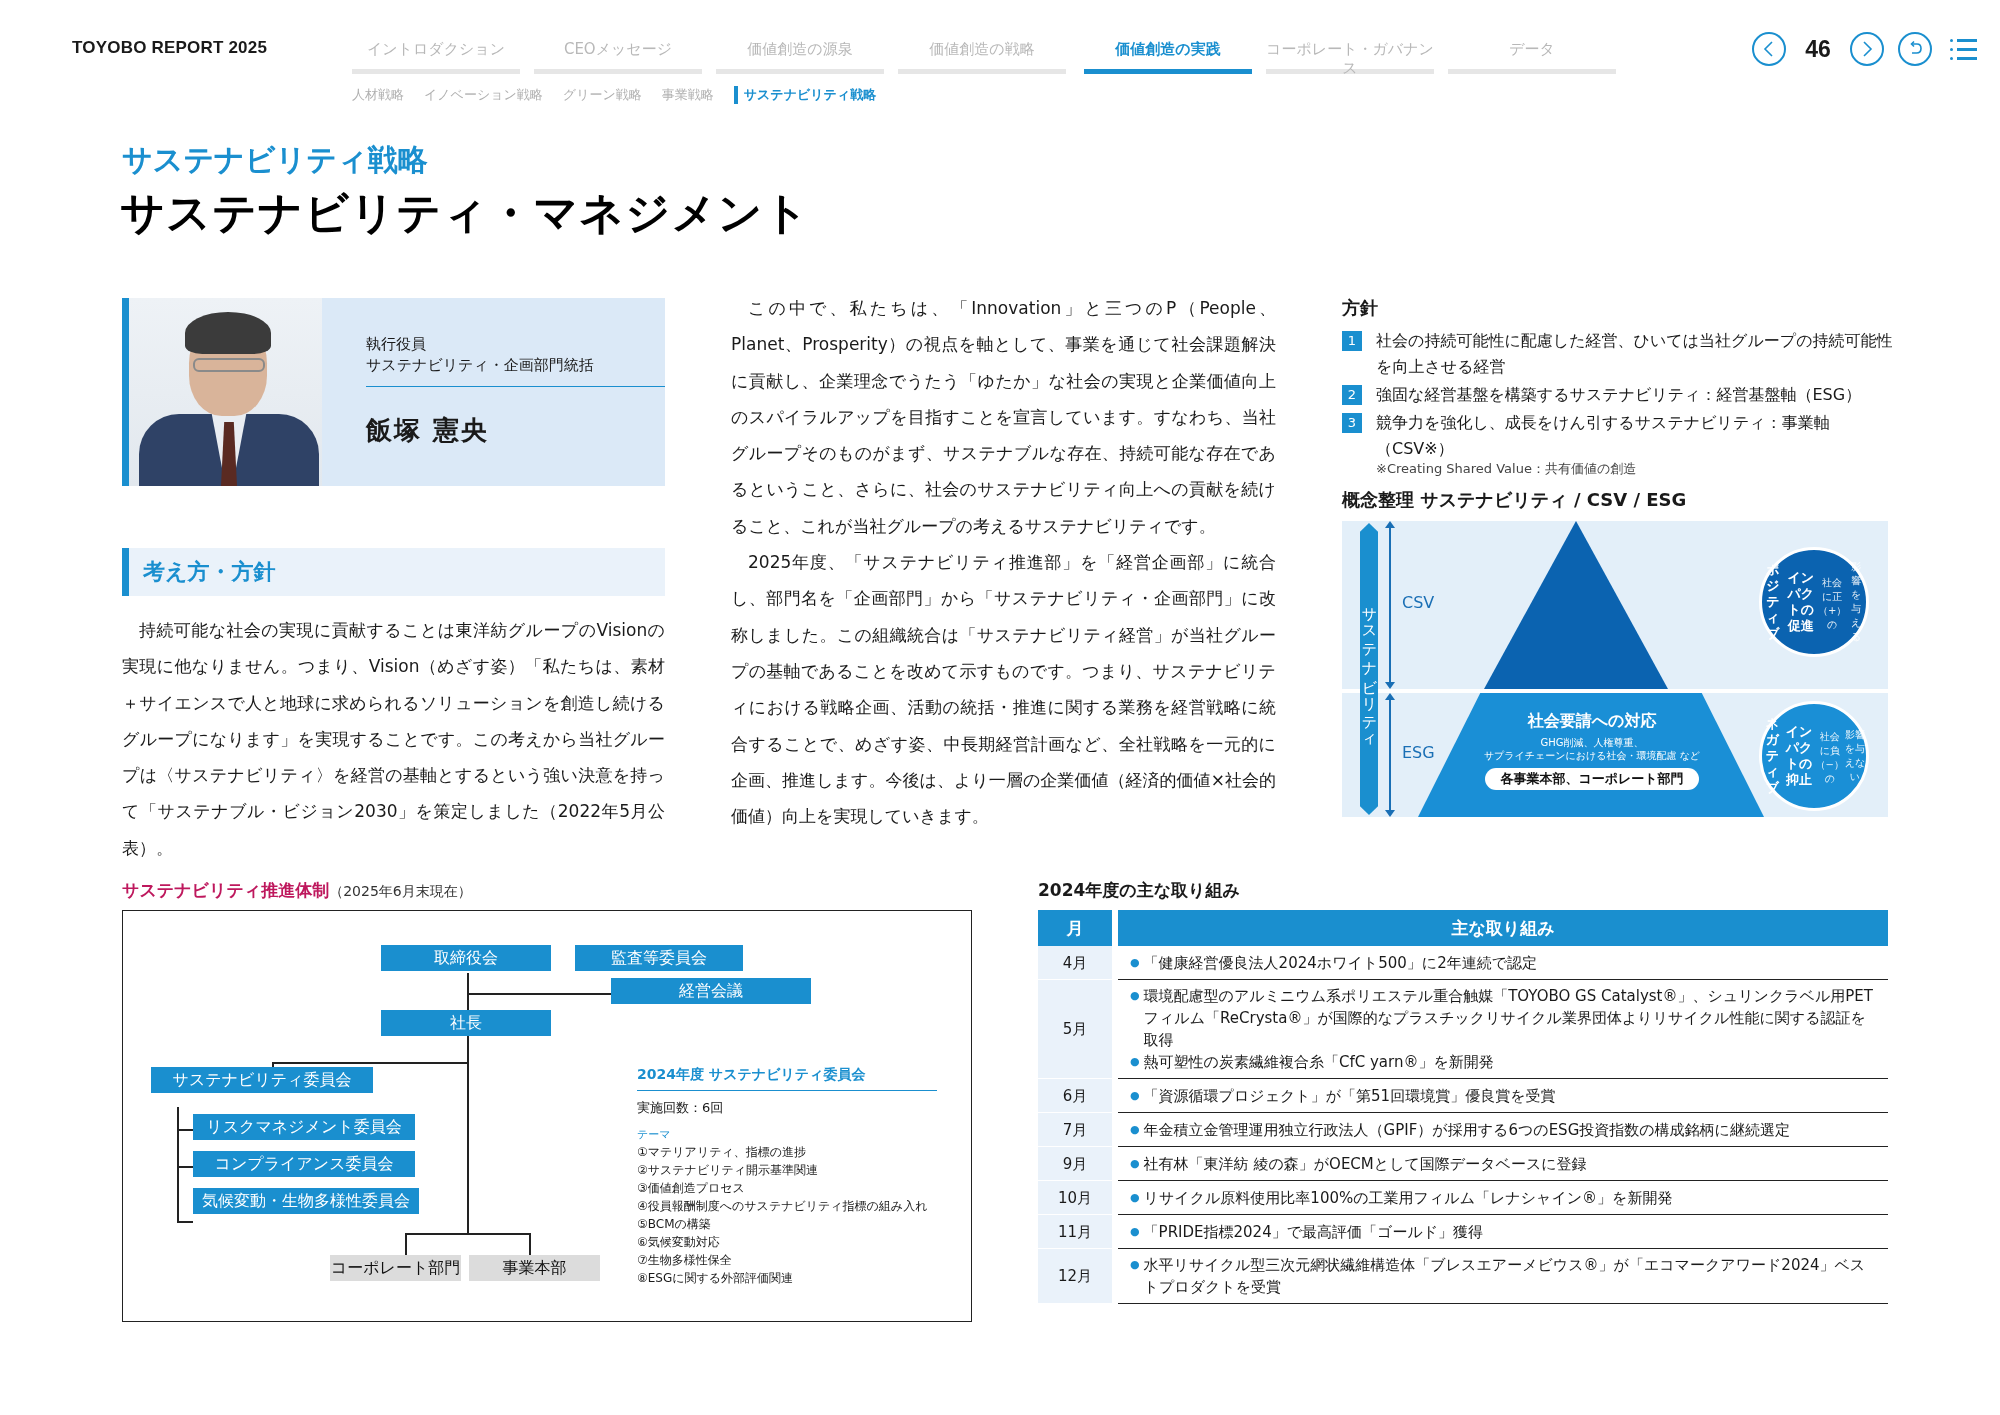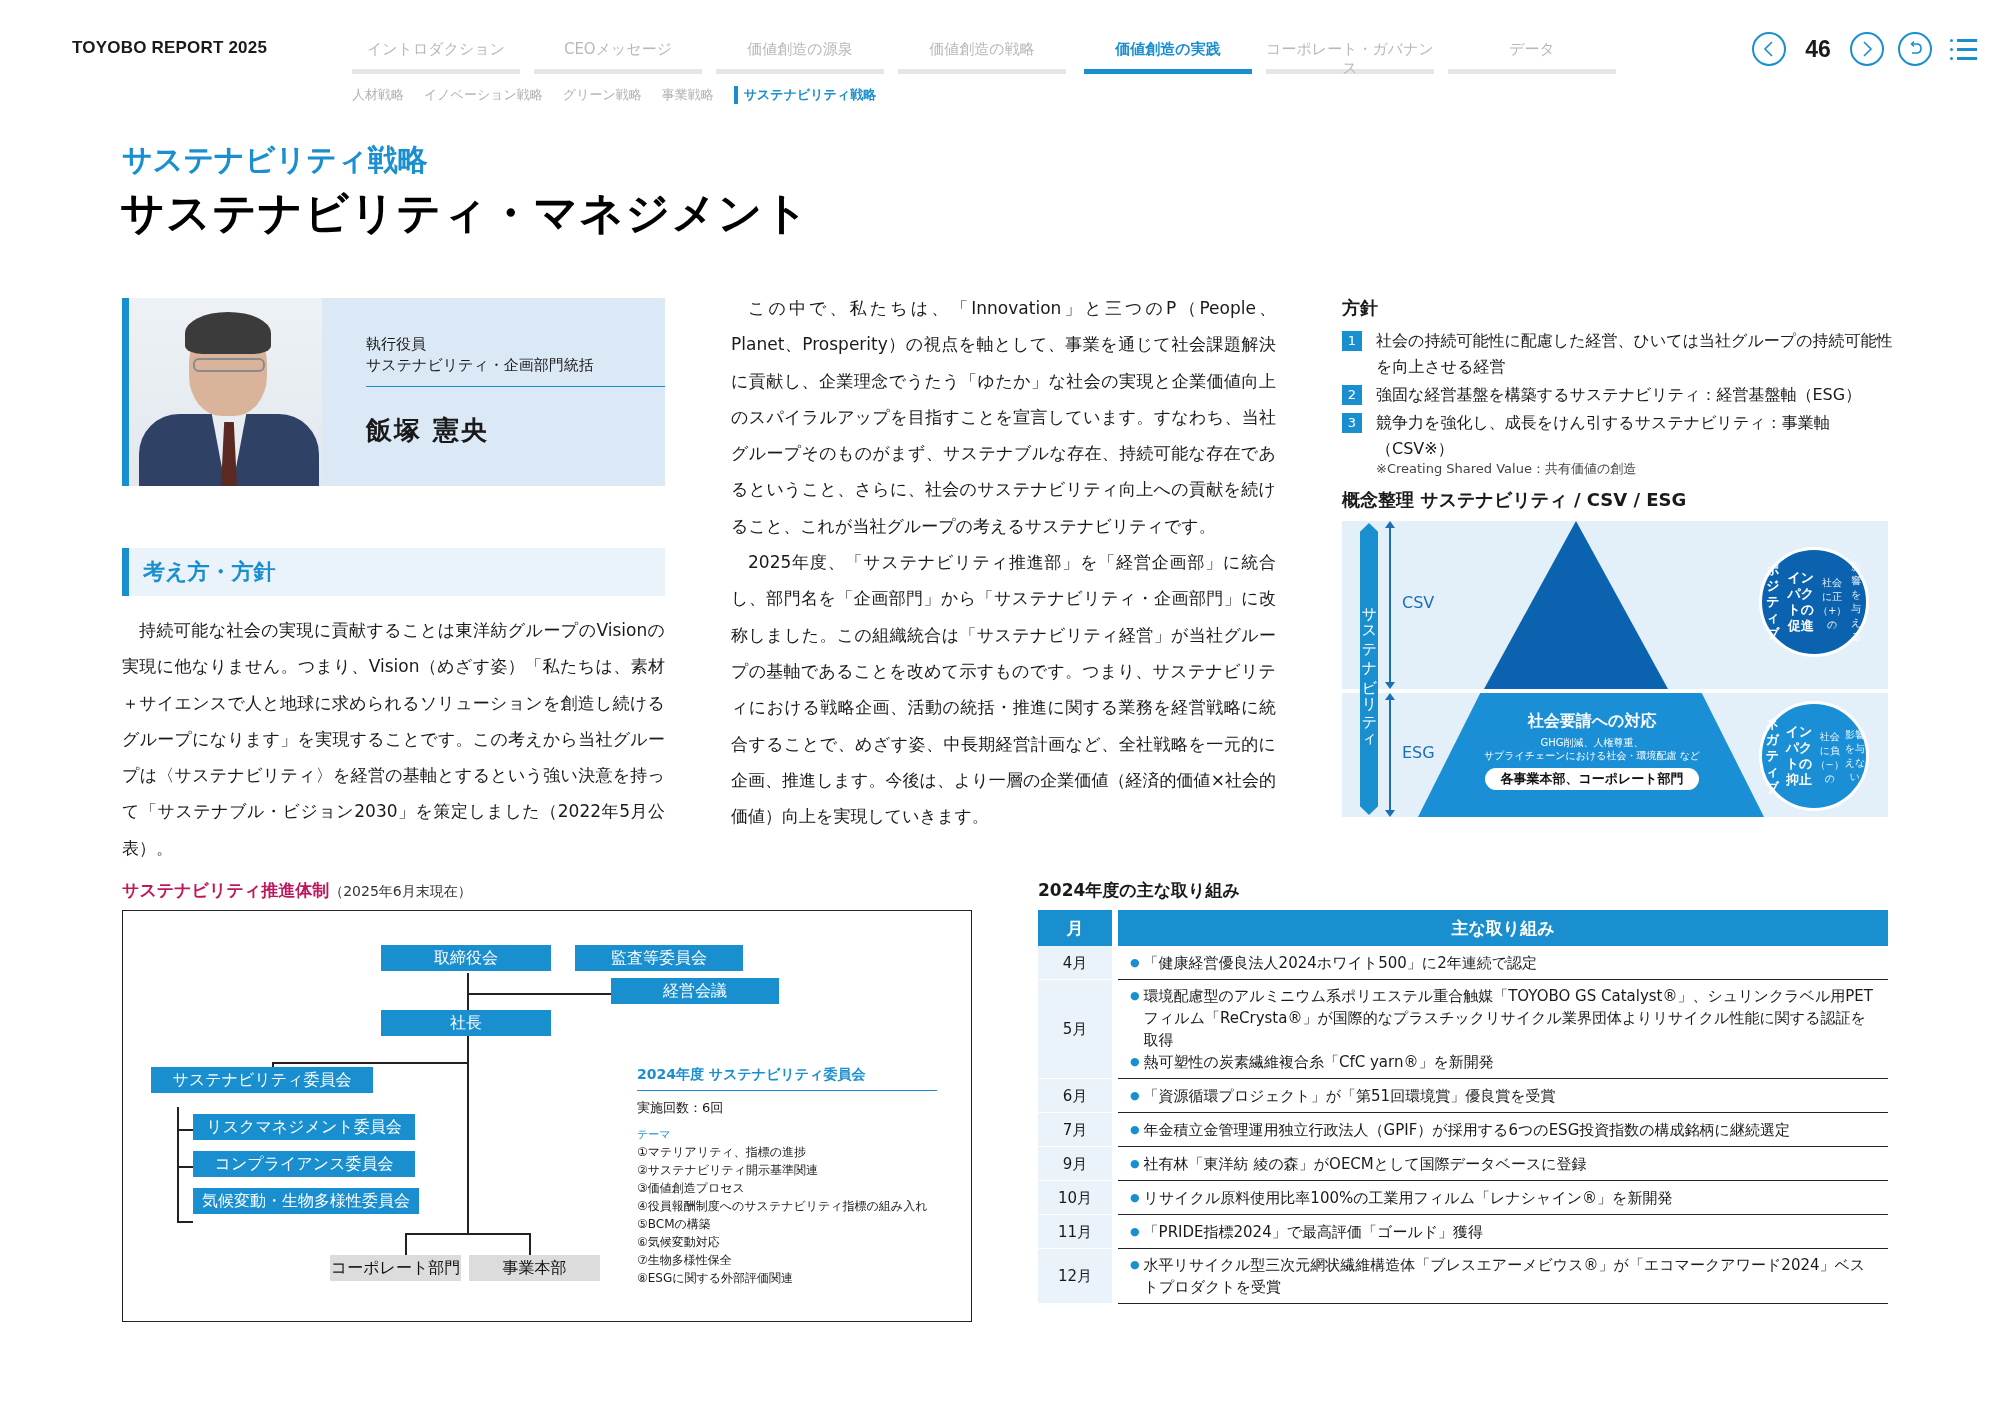--- a/index.html
+++ b/index.html
@@ -246,21 +246,21 @@
   <div class="ln" style="left:54px;top:196px;width:1.5px;height:114px"></div>
   <div class="ln" style="left:54px;top:218px;width:16px;height:1.5px"></div>
   <div class="ln" style="left:54px;top:255px;width:16px;height:1.5px"></div>
   <div class="ln" style="left:54px;top:310px;width:16px;height:1.5px"></div>
   <div class="ln" style="left:282px;top:322px;width:124px;height:1.5px"></div>
   <div class="ln" style="left:282px;top:322px;width:1.5px;height:22px"></div>
   <div class="ln" style="left:406px;top:322px;width:1.5px;height:22px"></div>
 
   <div class="ob" style="left:258px;top:34px;width:170px">取締役会</div>
   <div class="ob" style="left:452px;top:34px;width:168px">監査等委員会</div>
-  <div class="ob" style="left:488px;top:67px;width:168px">経営会議</div>
+  <div class="ob" style="left:488px;top:67px;width:200px">経営会議</div>
   <div class="ob" style="left:258px;top:99px;width:170px">社長</div>
   <div class="ob" style="left:28px;top:156px;width:222px">サステナビリティ委員会</div>
   <div class="ob" style="left:70px;top:203px;width:222px">リスクマネジメント委員会</div>
   <div class="ob" style="left:70px;top:240px;width:222px">コンプライアンス委員会</div>
   <div class="ob" style="left:70px;top:277px;width:226px">気候変動・生物多様性委員会</div>
   <div class="ob gray" style="left:207px;top:344px;width:131px">コーポレート部門</div>
   <div class="ob gray" style="left:346px;top:344px;width:131px">事業本部</div>
 
   <div class="committee-title">2024年度 サステナビリティ委員会</div>
   <div class="committee-count">実施回数：6回</div>

